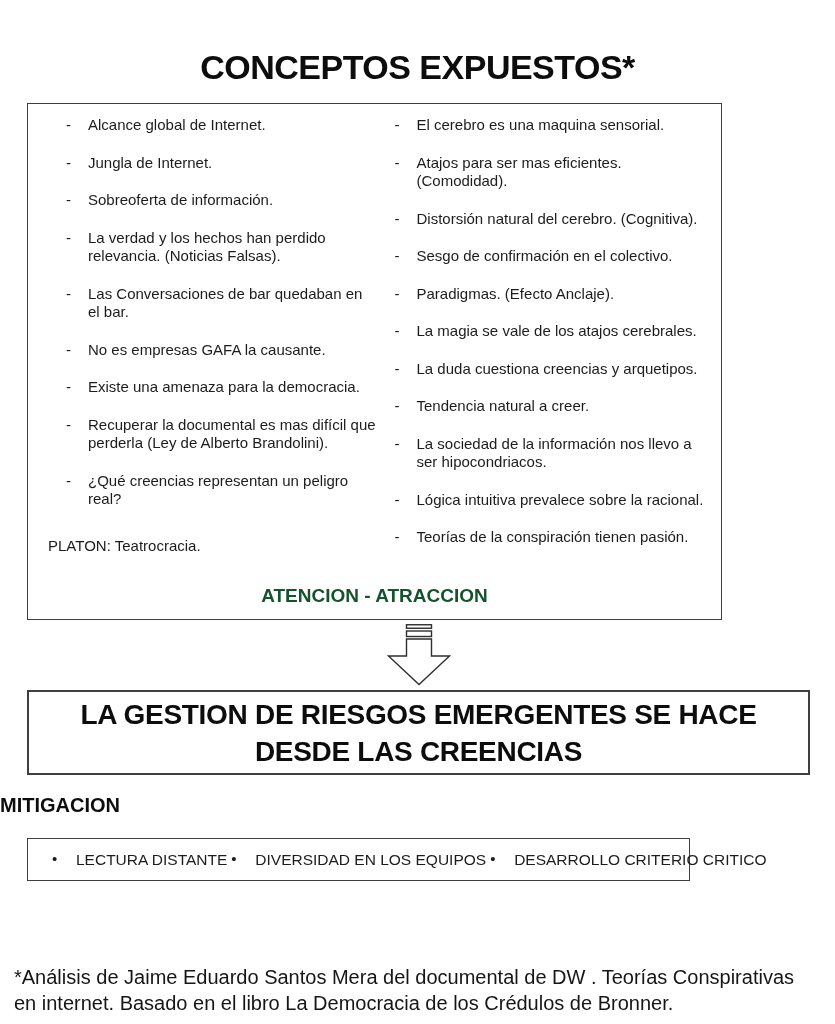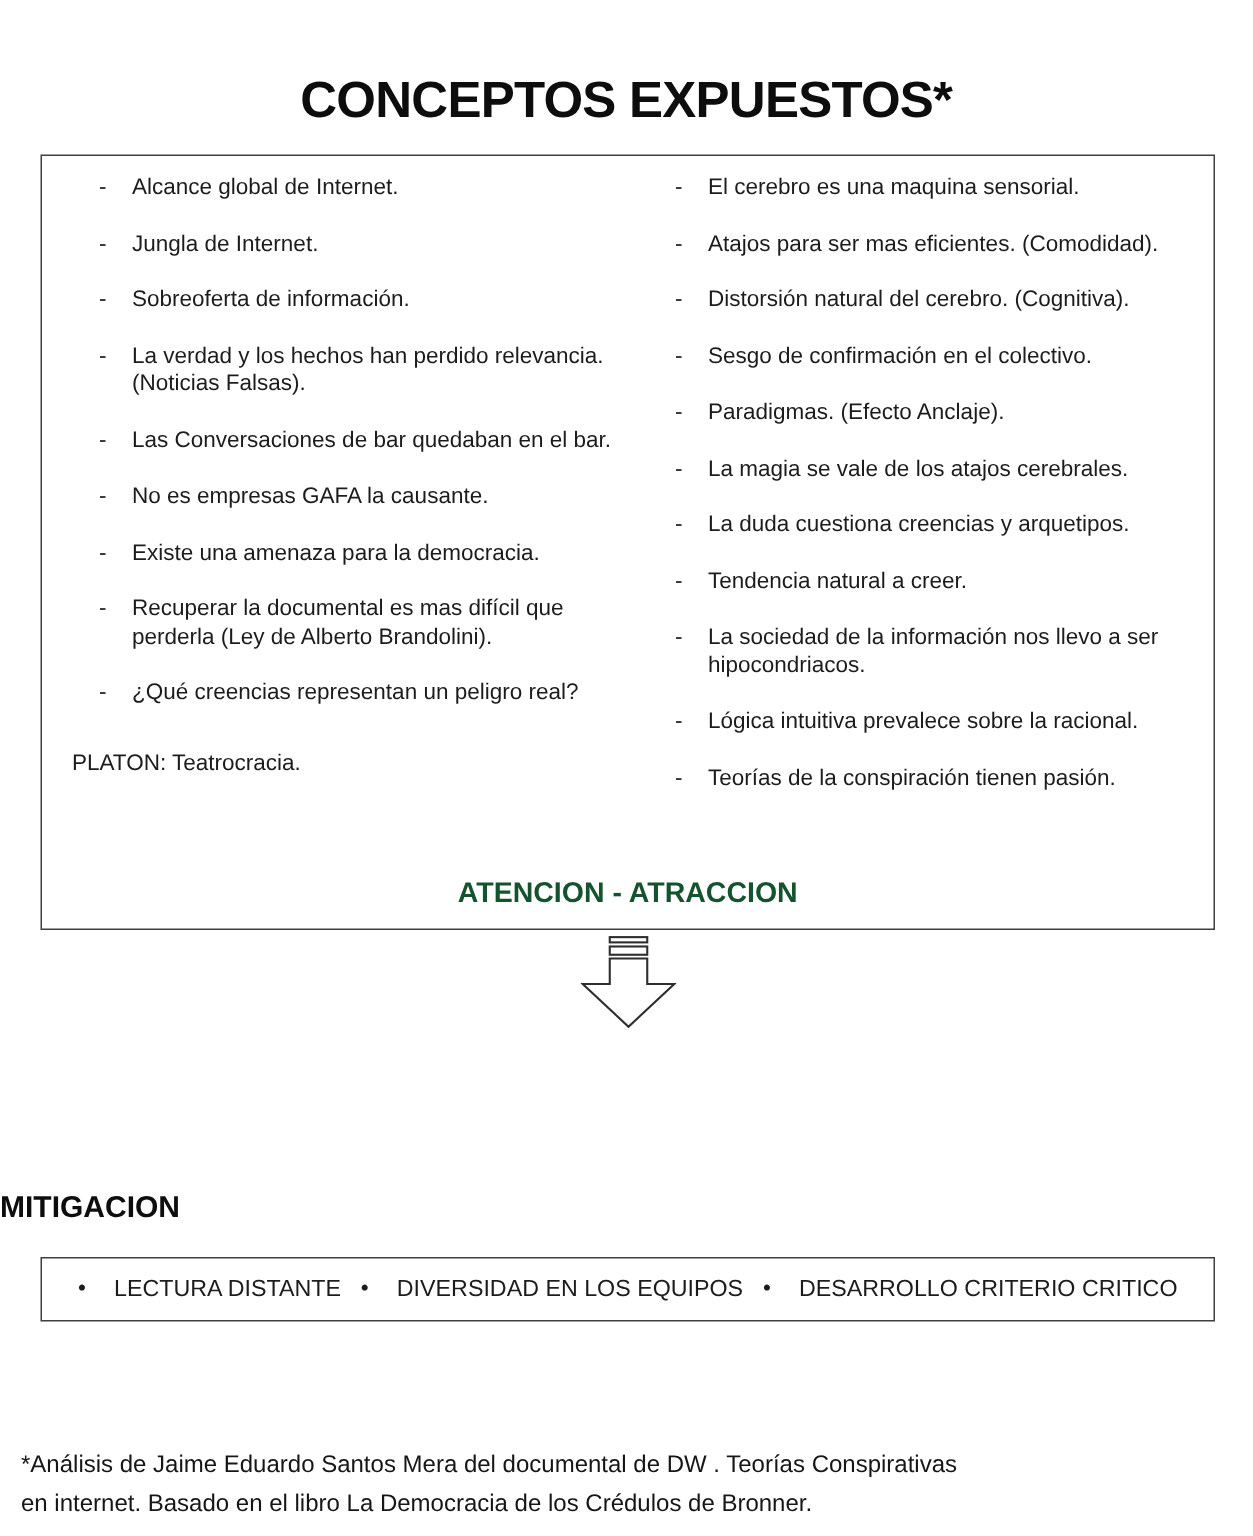--- a/index.html
+++ b/index.html
@@ -13,21 +13,21 @@
   }
   .page-title{
     position:absolute;top:48px;left:0;width:100%;
     text-align:center;
     font-size:34px;font-weight:bold;color:#0d0d0d;
     letter-spacing:-0.5px;
     margin:0;
   }
   .concepts-box{
     position:absolute;left:27px;top:103px;
-    width:783px;height:517px;
+    width:695px;height:517px;
     border:1.5px solid #3f3f3f;
     box-sizing:border-box;
     background:#fff;
   }
   .cols{
     display:flex;
     padding:12px 10px 0 14px;
   }
   .col{flex:1;}
   .col-left{max-width:392px;}
@@ -76,21 +76,21 @@
     margin:0;
   }
   .mitigation-heading{
     position:absolute;top:794px;left:0;width:100%;
     text-align:left;
     font-size:20px;font-weight:bold;color:#0d0d0d;
     margin:0;
   }
   .mitigation-box{
     position:absolute;left:27px;top:838px;
-    width:783px;height:43px;
+    width:663px;height:43px;
     border:1.5px solid #3f3f3f;
     box-sizing:border-box;
     display:flex;align-items:center;justify-content:space-between;
     padding:0 24px 0 20px;
   }
   .mitigation-box ul{
     list-style:none;margin:0;padding:0;
     display:flex;align-items:center;justify-content:space-between;
     width:100%;
   }
@@ -100,21 +100,21 @@
     font-size:15.5px;color:#1c1c1c;
     white-space:nowrap;
   }
   .mitigation-box li::before{
     content:"\2022";
     position:absolute;left:4px;top:-1px;
     font-size:15px;
   }
   .footnote{
     position:absolute;left:14px;top:964px;
-    font-size:16px;line-height:26px;
+    font-size:20px;line-height:26px;
     color:#161616;
   }
 </style>
 </head>
 <body>
 
 <div class="page">
 
   <h1 class="page-title">CONCEPTOS EXPUESTOS*</h1>
 
@@ -174,20 +174,23 @@
   </div>
 
   <div class="arrow-wrap">
     <svg width="64" height="62" viewBox="0 0 64 62" xmlns="http://www.w3.org/2000/svg">
       <rect x="19.5" y="0.75" width="25" height="3.5" fill="#ffffff" stroke="#2e2e2e" stroke-width="1.4"></rect>
       <rect x="19.5" y="7" width="25" height="5.5" fill="#ffffff" stroke="#2e2e2e" stroke-width="1.4"></rect>
       <path d="M19.5 15 L44.5 15 L44.5 32 L62.5 32 L32 60.5 L1.5 32 L19.5 32 Z" fill="#ffffff" stroke="#2e2e2e" stroke-width="1.4" stroke-linejoin="miter"></path>
     </svg>
   </div>
 
+  <div class="statement-box">
+    <p class="statement-text">LA GESTION DE RIESGOS EMERGENTES SE HACE DESDE LAS CREENCIAS</p>
+  </div>
 
   <h2 class="mitigation-heading">MITIGACION</h2>
 
   <div class="mitigation-box">
     <ul>
 
         <li>LECTURA DISTANTE</li>
 
         <li>DIVERSIDAD EN LOS EQUIPOS</li>
 

